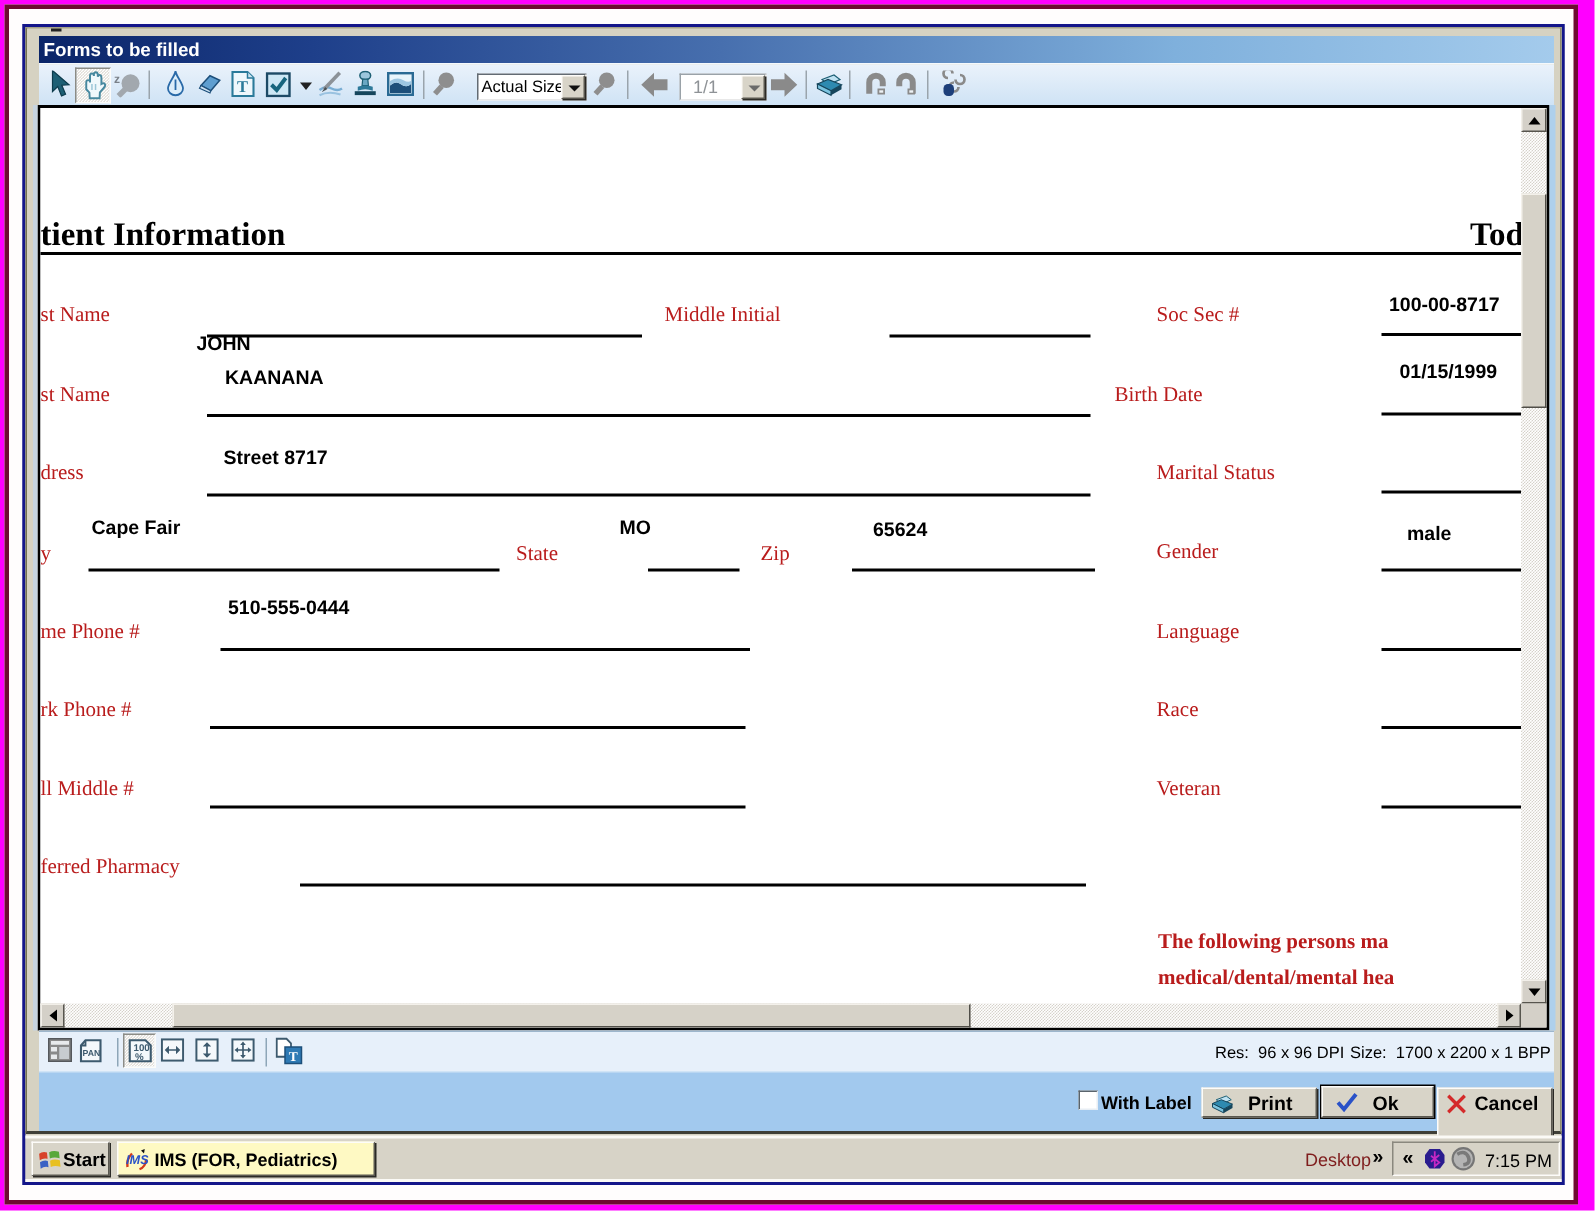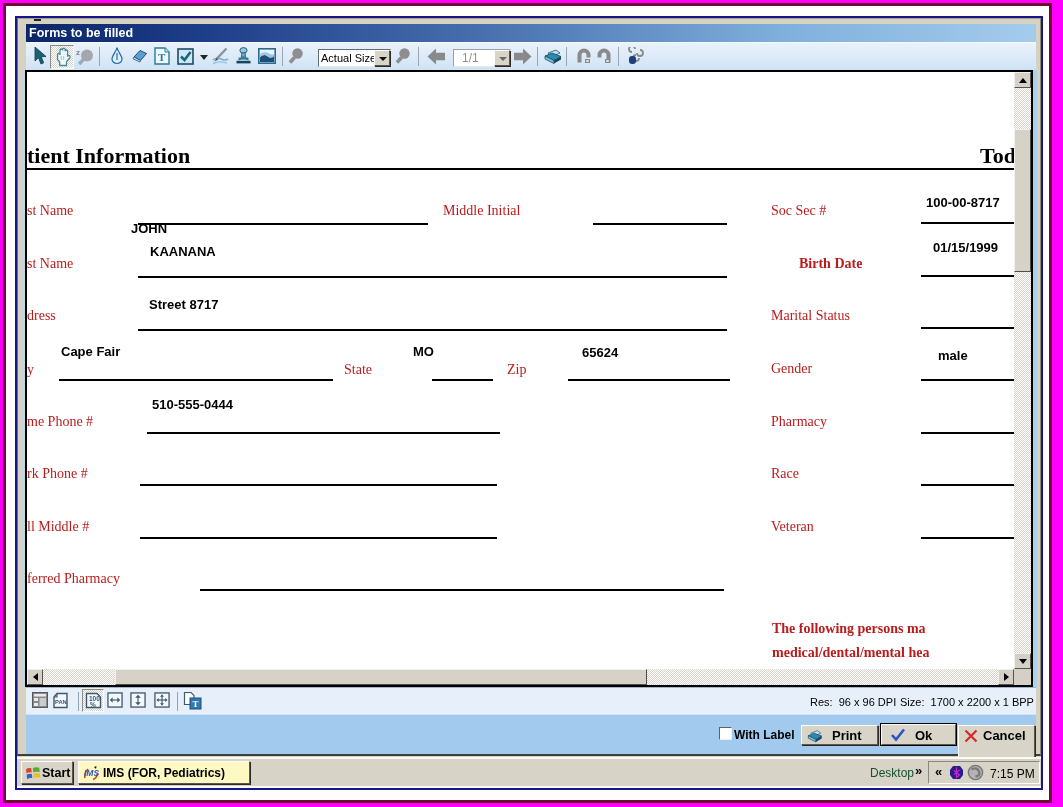--- a/index.html
+++ b/index.html
@@ -168,21 +168,21 @@
         <div class="abs ln" style="left:111px;top:152px;width:290px;"></div>
         <div class="abs lbl" style="left:416px;top:128px;">Middle Initial</div>
         <div class="abs ln" style="left:566px;top:152px;width:134px;"></div>
         <div class="abs lbl" style="left:744px;top:128px;">Soc Sec #</div>
         <div class="abs val" style="left:899px;top:124px;">100-00-8717</div>
         <div class="abs ln" style="left:894px;top:151px;width:94px;"></div>
 
         <div class="abs lbl" style="left:0px;top:181px;">st Name</div>
         <div class="abs val" style="left:123px;top:173px;">KAANANA</div>
         <div class="abs ln" style="left:111px;top:205px;width:589px;"></div>
-        <div class="abs lbl" style="left:772px;top:181px;font-weight:bold;">Birth Date</div>
+        <div class="abs lbl" style="left:716px;top:181px;">Birth Date</div>
         <div class="abs val" style="left:906px;top:169px;">01/15/1999</div>
         <div class="abs ln" style="left:894px;top:204px;width:94px;"></div>
 
         <div class="abs lbl" style="left:0px;top:233px;">dress</div>
         <div class="abs val" style="left:122px;top:226px;">Street 8717</div>
         <div class="abs ln" style="left:111px;top:258px;width:589px;"></div>
         <div class="abs lbl" style="left:744px;top:233px;">Marital Status</div>
         <div class="abs ln" style="left:894px;top:256px;width:94px;"></div>
 
         <div class="abs lbl" style="left:0px;top:287px;">y</div>
@@ -194,21 +194,21 @@
         <div class="abs lbl" style="left:480px;top:287px;">Zip</div>
         <div class="abs val" style="left:555px;top:274px;">65624</div>
         <div class="abs ln" style="left:541px;top:308px;width:162px;"></div>
         <div class="abs lbl" style="left:744px;top:286px;">Gender</div>
         <div class="abs val" style="left:911px;top:277px;">male</div>
         <div class="abs ln" style="left:894px;top:308px;width:94px;"></div>
 
         <div class="abs lbl" style="left:0px;top:339px;">me Phone #</div>
         <div class="abs val" style="left:125px;top:326px;">510-555-0444</div>
         <div class="abs ln" style="left:120px;top:361px;width:353px;"></div>
-        <div class="abs lbl" style="left:744px;top:339px;">Pharmacy</div>
+        <div class="abs lbl" style="left:744px;top:339px;">Language</div>
         <div class="abs ln" style="left:894px;top:361px;width:94px;"></div>
 
         <div class="abs lbl" style="left:0px;top:391px;">rk Phone #</div>
         <div class="abs ln" style="left:113px;top:413px;width:357px;"></div>
         <div class="abs lbl" style="left:744px;top:391px;">Race</div>
         <div class="abs ln" style="left:894px;top:413px;width:94px;"></div>
 
         <div class="abs lbl" style="left:0px;top:444px;">ll Middle #</div>
         <div class="abs ln" style="left:113px;top:466px;width:357px;"></div>
         <div class="abs lbl" style="left:744px;top:444px;">Veteran</div>
@@ -329,21 +329,21 @@
     </div>
     <div class="abs" style="left:61px;top:2px;width:172px;height:23px;background:#fef9c3;border:1px solid;border-color:#fdfcf9 #5a5850 #5a5850 #fdfcf9;box-shadow:1px 1px 0 #2b2a26;box-sizing:border-box;">
       <svg class="abs" style="left:4px;top:3px;" width="16" height="16" viewBox="0 0 16 16">
         <path d="M2,13 Q1,8 5,4" fill="none" stroke="#d43a1a" stroke-width="1.6"></path>
         <path d="M10,14.5 Q14,13 14.5,8" fill="none" stroke="#d43a1a" stroke-width="1.6"></path>
         <text x="1" y="11" font-size="8.5" font-weight="bold" fill="#2a52c8" font-family="Liberation Sans" font-style="italic">IMS</text>
         <path d="M11,2 L13.5,1 L13,4 Z" fill="#111"></path>
       </svg>
       <div class="abs" style="left:24px;top:4px;font-size:12px;font-weight:bold;color:#000;white-space:nowrap;">IMS (FOR, Pediatrics)</div>
     </div>
-    <div class="abs" style="left:853px;top:7px;font-size:12px;color:#14532d;">Desktop</div>
+    <div class="abs" style="left:853px;top:7px;font-size:12px;color:#7f1d1d;">Desktop</div>
     <div class="abs" style="left:898px;top:4px;font-size:13px;font-weight:bold;color:#000;">»</div>
     <div class="abs" style="left:911px;top:2px;width:112px;height:23px;background:#d7d3c7;border:1px solid;border-color:#8a887e #fdfcf9 #fdfcf9 #8a887e;box-sizing:border-box;">
       <div class="abs" style="left:6px;top:2px;font-size:13px;font-weight:bold;color:#000;">«</div>
       <svg class="abs" style="left:20px;top:3px;" width="15" height="15" viewBox="0 0 15 15">
         <path d="M4,1 L11,1 L14,5 L14,10 L11,14 L4,14 L1,10 L1,5 Z" fill="#2a1c8e"></path>
         <path d="M7.5,2.5 L7.5,12.5 L10.5,10 L5,5.5 M10.5,5 L5,9.5" fill="none" stroke="#c428c4" stroke-width="1.2"></path>
       </svg>
       <svg class="abs" style="left:38px;top:2px;" width="17" height="17" viewBox="0 0 17 17">
         <circle cx="8.5" cy="8.5" r="7.8" fill="#767676"></circle>
         <circle cx="8.5" cy="8.5" r="6.4" fill="#b4b4b4"></circle>

